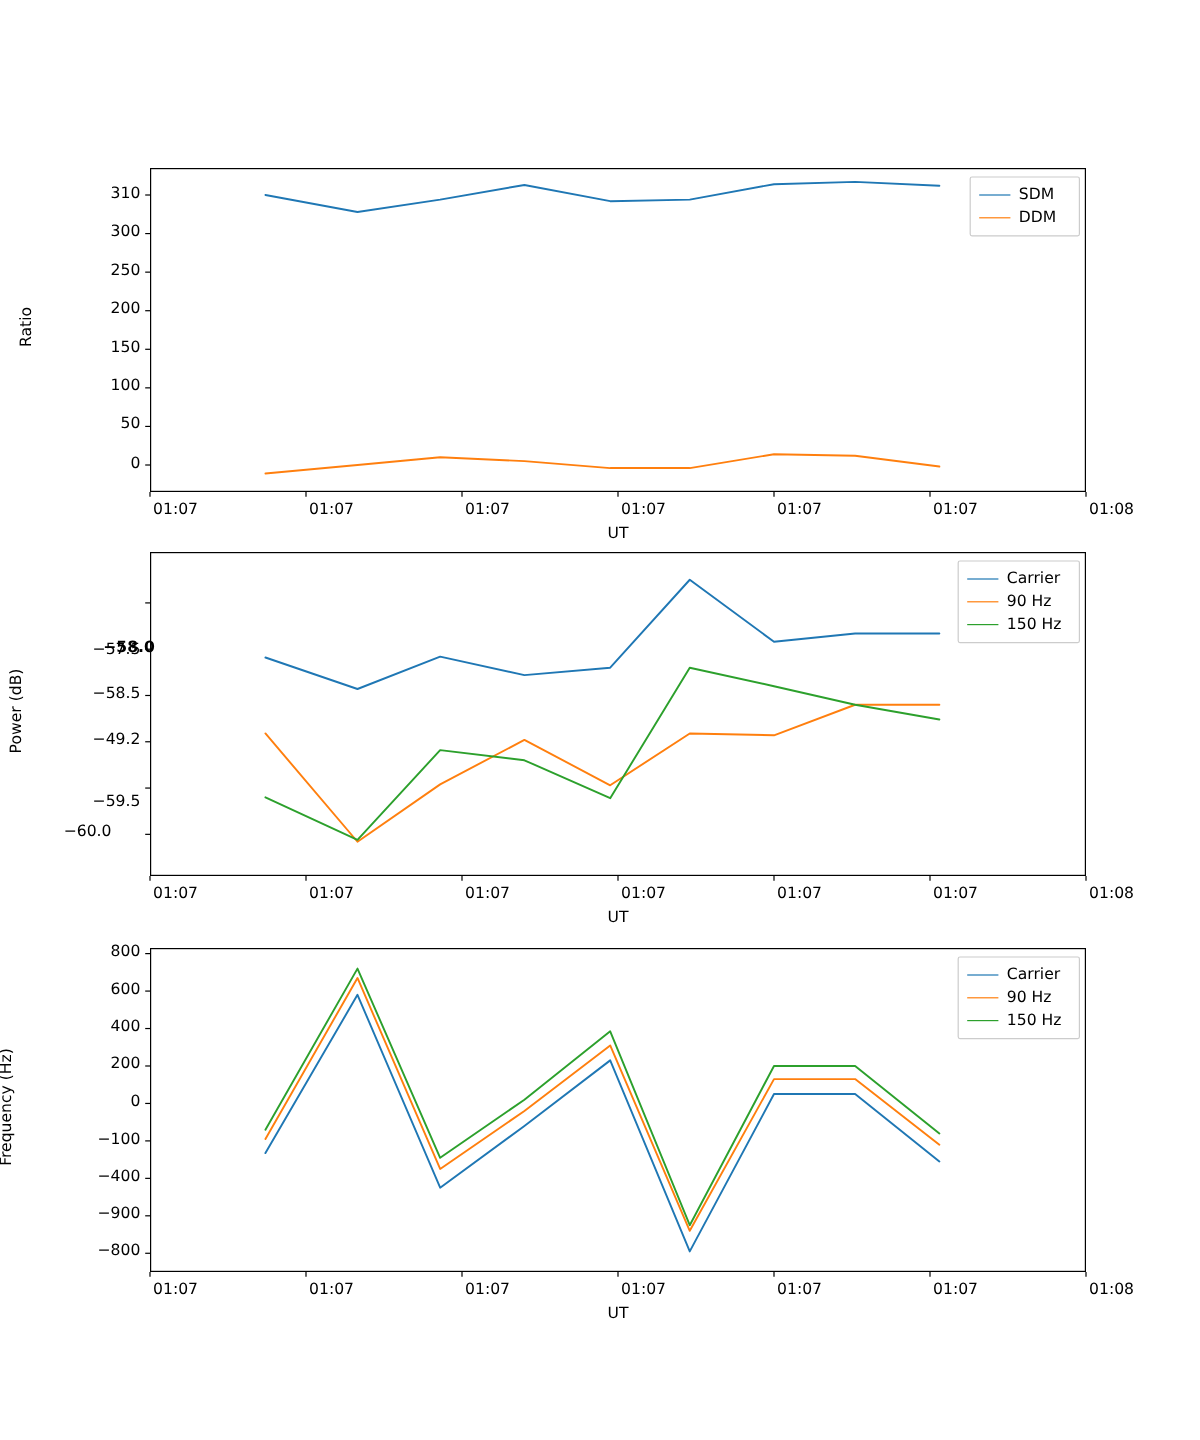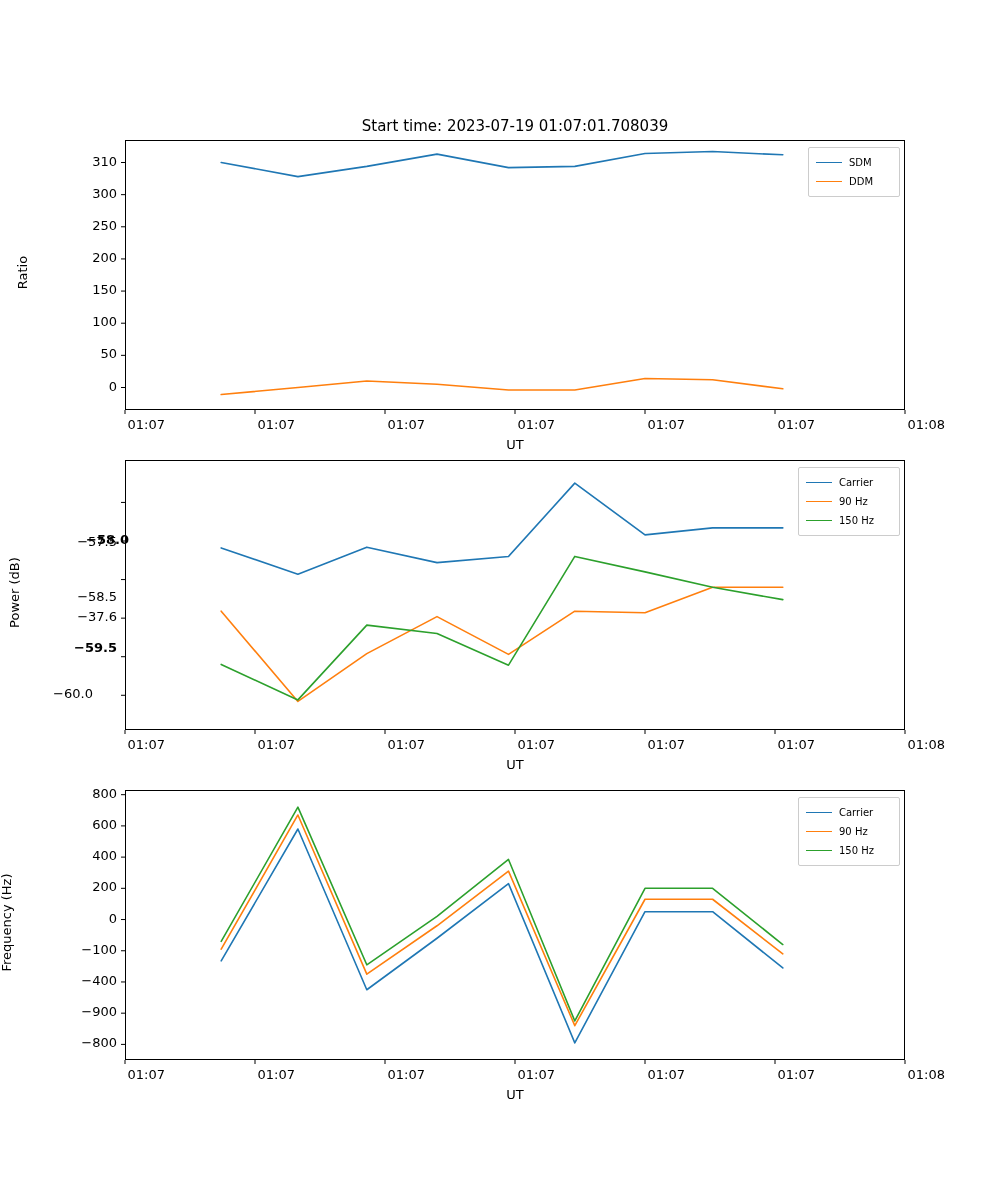--- a/index.html
+++ b/index.html
@@ -82,31 +82,30 @@
     height: 19px;
   }
   .legend-line {
     width: 26px;
     height: 0;
     border-top-width: 1.6px;
     border-top-style: solid;
     margin-right: 7px;
   }
   .legend-label {
-    font-size: 10px;
+    font-size: 13px;
     white-space: nowrap;
   }
 </style>
 </head>
 <body>
 
 <div class="figure">
 
   <div class="panel" style="left:0;top:0;width:1000px;height:450px;">
-    <div class="title-text" style="left:125px;top:117px;width:780px;">Start time: 2023-07-19 01:07:01.708039</div>
 
     <div class="axes-frame" style="left:125px;top:140px;width:780px;height:270px;"></div>
 
     <svg class="plot-svg" width="1000" height="450" viewBox="0 0 1000 450">
         <line x1="125" x2="125" y1="410" y2="414" stroke="#000" stroke-width="1"></line>
         <line x1="255" x2="255" y1="410" y2="414" stroke="#000" stroke-width="1"></line>
         <line x1="385" x2="385" y1="410" y2="414" stroke="#000" stroke-width="1"></line>
         <line x1="515" x2="515" y1="410" y2="414" stroke="#000" stroke-width="1"></line>
         <line x1="645" x2="645" y1="410" y2="414" stroke="#000" stroke-width="1"></line>
         <line x1="775" x2="775" y1="410" y2="414" stroke="#000" stroke-width="1"></line>
@@ -193,23 +192,23 @@
       </div>
     </div>
   <div class="tick-x" style="left: 85px; top: 287px; width: 80px;">01:07</div>
       <div class="tick-x" style="left: 215px; top: 287px; width: 80px;">01:07</div>
       <div class="tick-x" style="left: 345px; top: 287px; width: 80px;">01:07</div>
       <div class="tick-x" style="left: 475px; top: 287px; width: 80px;">01:07</div>
       <div class="tick-x" style="left: 605px; top: 287px; width: 80px;">01:07</div>
       <div class="tick-x" style="left: 735px; top: 287px; width: 80px;">01:07</div>
       <div class="tick-x" style="left: 865px; top: 287px; width: 80px;">01:08</div>
       <div class="tick-y" style="left: 29px; top: 236.286px; width: 88px; text-align: center;">−60.0</div>
-      <div class="tick-y" style="left: 29px; top: 190px; width: 88px; font-weight: bold;">−59.5</div>
-      <div class="tick-y" style="left: 29px; top: 159.143px; width: 88px;">−37.6</div>
-      <div class="tick-y" style="left: 29px; top: 120.571px; width: 88px; margin-top: 18px;">−58.5</div>
+      <div class="tick-y" style="left: 29px; top: 211px; width: 88px;">−59.5</div>
+      <div class="tick-y" style="left: 29px; top: 159.143px; width: 88px;">−49.2</div>
+      <div class="tick-y" style="left: 29px; top: 120.571px; width: 88px;">−58.5</div>
       <div class="tick-y" style="left: 41px; top: 82px; width: 88px; font-weight: bold;">−58.0</div>
       <div class="tick-y" style="left: 29px; top: 43.4286px; width: 88px; margin-top: 41px;">−57.5</div>
     </div>
 
   <div class="panel" style="left:0;top:780px;width:1000px;height:420px;">
     <div class="axes-frame" style="left:125px;top:10px;width:780px;height:270px;"></div>
 
     <svg class="plot-svg" width="1000" height="420" viewBox="0 0 1000 420">
         <line x1="125" x2="125" y1="280" y2="284" stroke="#000" stroke-width="1"></line>
         <line x1="255" x2="255" y1="280" y2="284" stroke="#000" stroke-width="1"></line>

